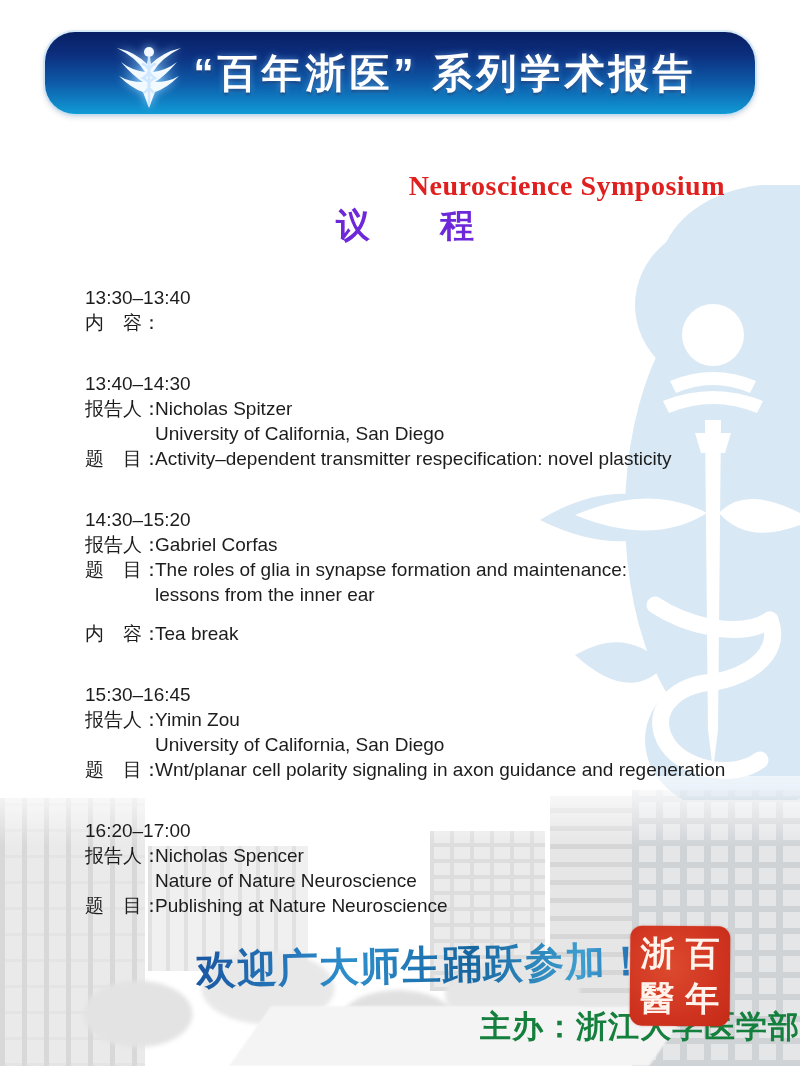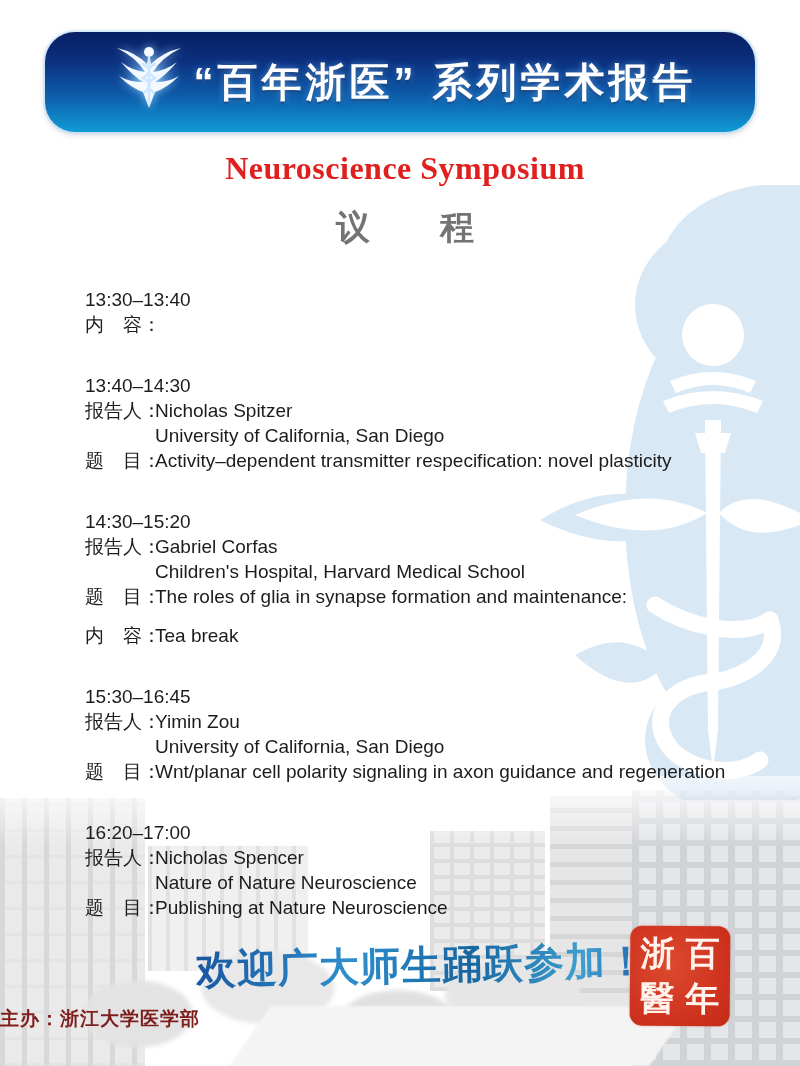--- a/index.html
+++ b/index.html
@@ -4,21 +4,21 @@
 <style>
   html,body{margin:0;padding:0;background:#888;}
   .page{
     position:relative;width:800px;height:1066px;margin:0 auto;
     background:#ffffff;overflow:hidden;
     font-family:"Liberation Sans","DejaVu Sans",sans-serif;
     color:#1c1c1c;
   }
   
   .banner{
-    position:absolute;left:45px;top:32px;width:710px;height:100px;
+    position:absolute;left:45px;top:32px;width:710px;height:82px;
     border-radius:30px;
     background:linear-gradient(180deg,#081f63 0%,#0c2f7e 28%,#0d5aa8 62%,#119bd6 100%);
     box-shadow:0 0 0 2px rgba(190,225,250,.55), 0 2px 6px rgba(0,40,90,.25);
     display:flex;align-items:center;
   }
   .banner-logo{position:absolute;left:62px;top:10px;width:84px;height:72px;
     filter:drop-shadow(0 0 5px rgba(150,210,255,.95));}
   .banner-title{
     flex:1;text-align:center;padding-left:90px;
     color:#ffffff;font-weight:bold;font-size:40px;letter-spacing:4px;
@@ -50,46 +50,46 @@
       radial-gradient(ellipse 90px 55px at 15% 60%,#cdcdcd 0 60%,transparent 61%),
       radial-gradient(ellipse 110px 60px at 40% 40%,#d6d6d6 0 60%,transparent 61%),
       radial-gradient(ellipse 95px 50px at 65% 65%,#c8c8c8 0 60%,transparent 61%),
       radial-gradient(ellipse 120px 55px at 88% 45%,#d2d2d2 0 60%,transparent 61%);
     filter:blur(2px);}
   .path-strip{left:250px;bottom:0;width:420px;height:60px;background:#ececec;
     transform:skewX(-35deg);filter:blur(1px);}
   
   .content{position:absolute;left:85px;top:122px;width:640px;z-index:3;}
   .sym-title{
-    margin:28px 0 0 0;text-align:center;
+    margin:48px 0 0 0;text-align:right;
     font-family:"Liberation Serif","DejaVu Serif",serif;
-    font-weight:bold;font-size:32px;color:#e01f1f;letter-spacing:.5px;
+    font-weight:bold;font-size:28px;color:#e01f1f;letter-spacing:.5px;
   }
   .info{margin-top:31px;font-size:19px;line-height:26px;}
   .info-row{display:flex;white-space:nowrap;}
   .lbl{display:inline-block;width:70px;flex:0 0 70px;}
   .agenda-heading{
-    margin:18px 0 10px 0;text-align:center;
-    font-weight:bold;font-size:34px;color:#737373;letter-spacing:18px;text-indent:18px;
+    margin:1px 0 10px 0;text-align:center;
+    font-weight:bold;font-size:34px;color:#6d28d9;letter-spacing:18px;text-indent:18px;
   }
   .session{margin-bottom:14px;font-size:19px;line-height:25px;}
   .session .time{white-space:nowrap;margin-top:36px;}
   .arow{display:flex;white-space:nowrap;}
   
   .welcome{
     position:absolute;left:196px;top:938px;z-index:4;
     font-size:40px;font-weight:bold;letter-spacing:1px;white-space:nowrap;
     background:linear-gradient(100deg,#1a55a0 0%,#2e8fcc 35%,#16659f 60%,#3f9fd0 85%,#1a5fa8 100%);
     -webkit-background-clip:text;background-clip:text;color:transparent;
     transform:rotate(-1.2deg);
   }
   .organizer{
-    position:absolute;left:0;width:800px;top:1006px;z-index:4;text-align:left;
+    position:absolute;left:0;width:800px;top:1006px;z-index:4;text-align:right;
     font-family:"Liberation Serif","DejaVu Serif",serif;
-    font-weight:bold;font-size:19px;color:#7f1d1d;letter-spacing:1px;
+    font-weight:bold;font-size:31px;color:#15803d;letter-spacing:1px;
   }
   .seal{
     position:absolute;left:630px;top:926px;width:100px;height:100px;z-index:4;
     background:radial-gradient(circle at 40% 40%,#dc4a2e 0%,#d03420 60%,#c22a17 100%);
     border-radius:12px;transform:rotate(.5deg);
     display:grid;grid-template-columns:1fr 1fr;grid-template-rows:1fr 1fr;
     padding:5px;box-sizing:border-box;
     box-shadow:0 0 2px rgba(190,60,40,.5);
   }
   .seal span{
@@ -180,25 +180,28 @@
           </div>
         </div>
         <div class="session">
           <div class="time">14:30–15:20</div>
           <div class="arow">
             <span class="lbl">报告人：</span>
             <span class="txt">Gabriel Corfas</span>
           </div>
           <div class="arow">
             <span class="lbl"></span>
-            <span class="txt">Children's Hospital, Harvard Medical School</span>
           </div>
           <div class="arow">
             <span class="lbl">题　目：</span>
             <span class="txt">The roles of glia in synapse formation and maintenance:</span>
+          </div>
+          <div class="arow">
+            <span class="lbl"></span>
+            <span class="txt">lessons from the inner ear</span>
           </div>
         </div>
         <div class="session">
           <div class="arow">
             <span class="lbl">内　容：</span>
             <span class="txt">Tea break</span>
           </div>
         </div>
         <div class="session">
           <div class="time">15:30–16:45</div>

